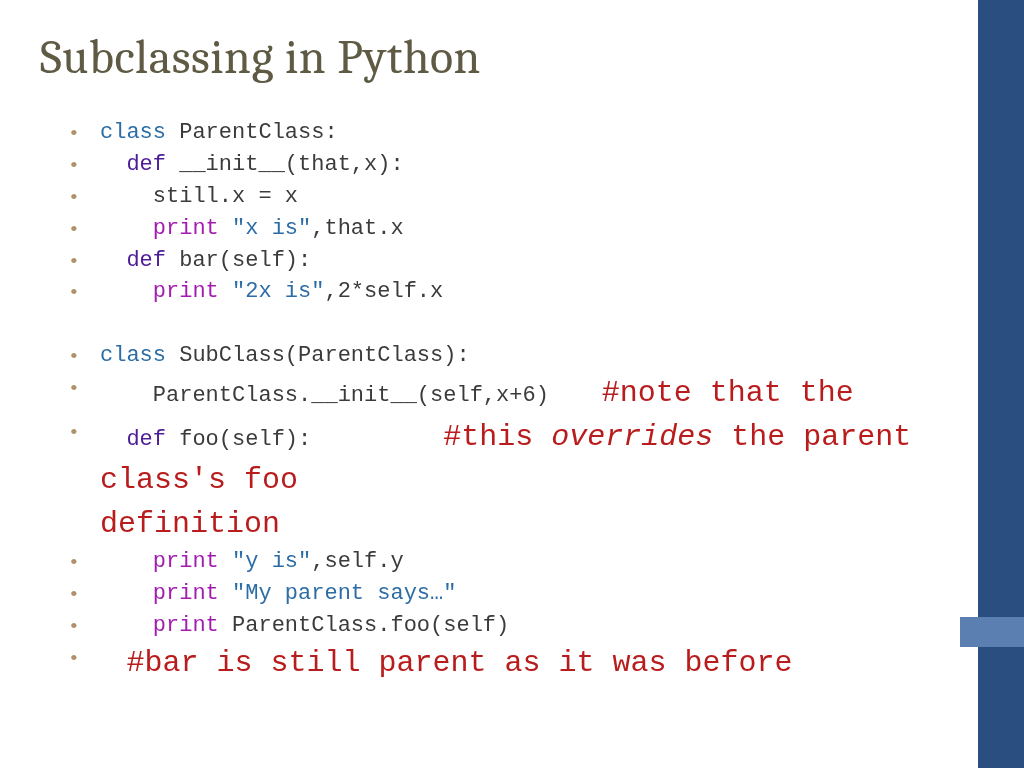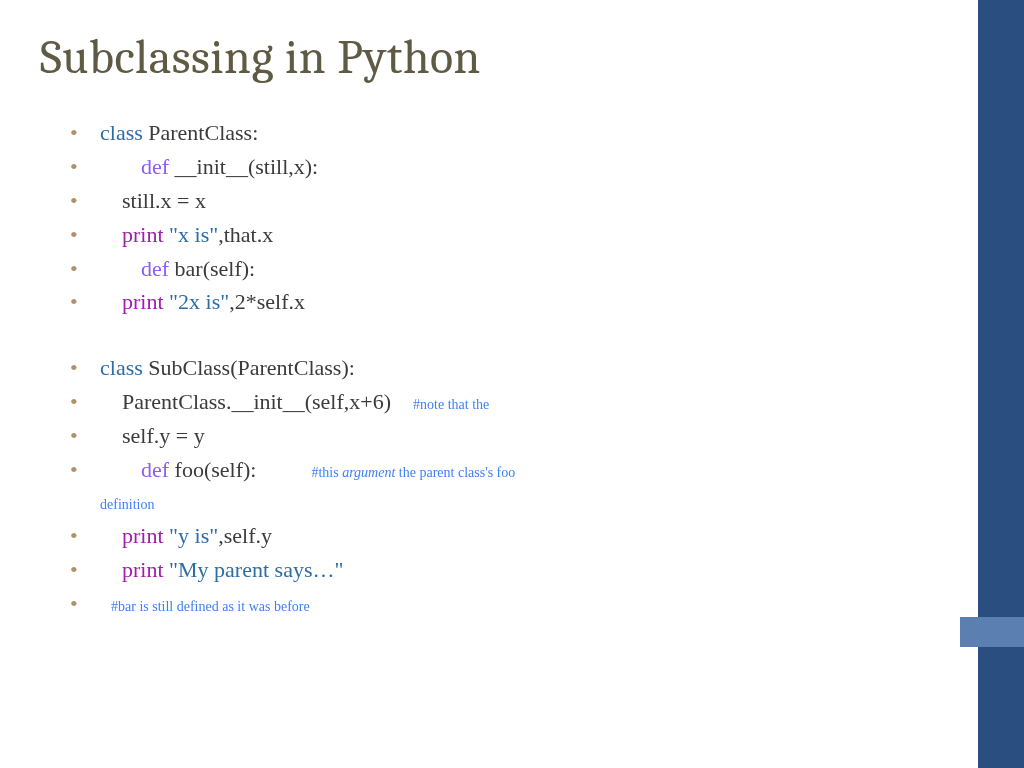--- a/index.html
+++ b/index.html
@@ -57,48 +57,48 @@
     position: absolute;
     left: 0;
     top: 0;
     color: #b0926a;
     font-size: 22px;
     font-family: Georgia, serif;
   }
   ul.content li.blank::before { content: ""; }
   ul.content li.blank { height: 32px; }
   .kw-class { color: #2c6da6; }
-  .kw-def   { color: #8b5cf6; margin-left: 30px; }
+  .kw-def   { color: #4c1d95; }
   .kw-print { color: #a21caf; }
   .str      { color: #2c6da6; }
-  .comment  { color: #3b82f6; font-family: Liberation Serif, serif; font-size: 14px; }
+  .comment  { color: #b91c1c; font-family: Liberation Mono, monospace; font-size: 30px; }
   .comment em { font-style: italic; }
   .code     { color: #3b3b3b; }
-  .pre      { white-space: pre; font-family: Liberation Serif, serif; }
+  .pre      { white-space: pre; }
 </style>
 </head>
 <body>
 
 <div class="slide">
   <h1 class="title">Subclassing in Python</h1>
 
   <ul class="content">
     <li><span class="pre"><span class="kw-class">class</span><span class="code"> ParentClass:</span></span></li>
-    <li><span class="pre">  <span class="kw-def">def</span><span class="code"> __init__(still,x):</span></span></li>
+    <li><span class="pre">  <span class="kw-def">def</span><span class="code"> __init__(that,x):</span></span></li>
     <li><span class="pre">    <span class="code">still.x = x</span></span></li>
     <li><span class="pre">    <span class="kw-print">print</span><span class="str"> "x is"</span><span class="code">,that.x</span></span></li>
     <li><span class="pre">  <span class="kw-def">def</span><span class="code"> bar(self):</span></span></li>
     <li><span class="pre">    <span class="kw-print">print</span><span class="str"> "2x is"</span><span class="code">,2*self.x</span></span></li>
 
     <li class="blank"></li>
 
     <li><span class="pre"><span class="kw-class">class</span><span class="code"> SubClass(ParentClass):</span></span></li>
     <li><span class="pre">    <span class="code">ParentClass.__init__(self,x+6)    </span></span><span class="comment">#note that  the </span><br></li>
-    <li><span class="pre">    <span class="code">self.y = y</span></span></li>
-    <li><span class="pre">  <span class="kw-def">def</span><span class="code"> foo(self):          </span></span><span class="comment"><span>#this </span><em>argument</em><span> the parent class's foo </span></span><br><span class="comment">definition</span></li>
+    <li><span class="pre">  <span class="kw-def">def</span><span class="code"> foo(self):          </span></span><span class="comment"><span>#this </span><em>overrides</em><span> the parent class's foo </span></span><br><span class="comment">definition</span></li>
     <li><span class="pre">    <span class="kw-print">print</span><span class="str"> "y is"</span><span class="code">,self.y</span></span></li>
     <li><span class="pre">    <span class="kw-print">print</span><span class="str"> "My parent says…"</span></span></li>
-    <li><span class="pre">  </span><span class="comment">#bar is still defined as it was before</span></li>
+    <li><span class="pre">    <span class="kw-print">print</span><span class="code"> ParentClass.foo(self)</span></span></li>
+    <li><span class="pre">  </span><span class="comment">#bar is still parent as it was before</span></li>
   </ul>
 </div>
 
 <div class="side-stripe"></div>
 <div class="side-accent"></div>
 
 </body></html>

